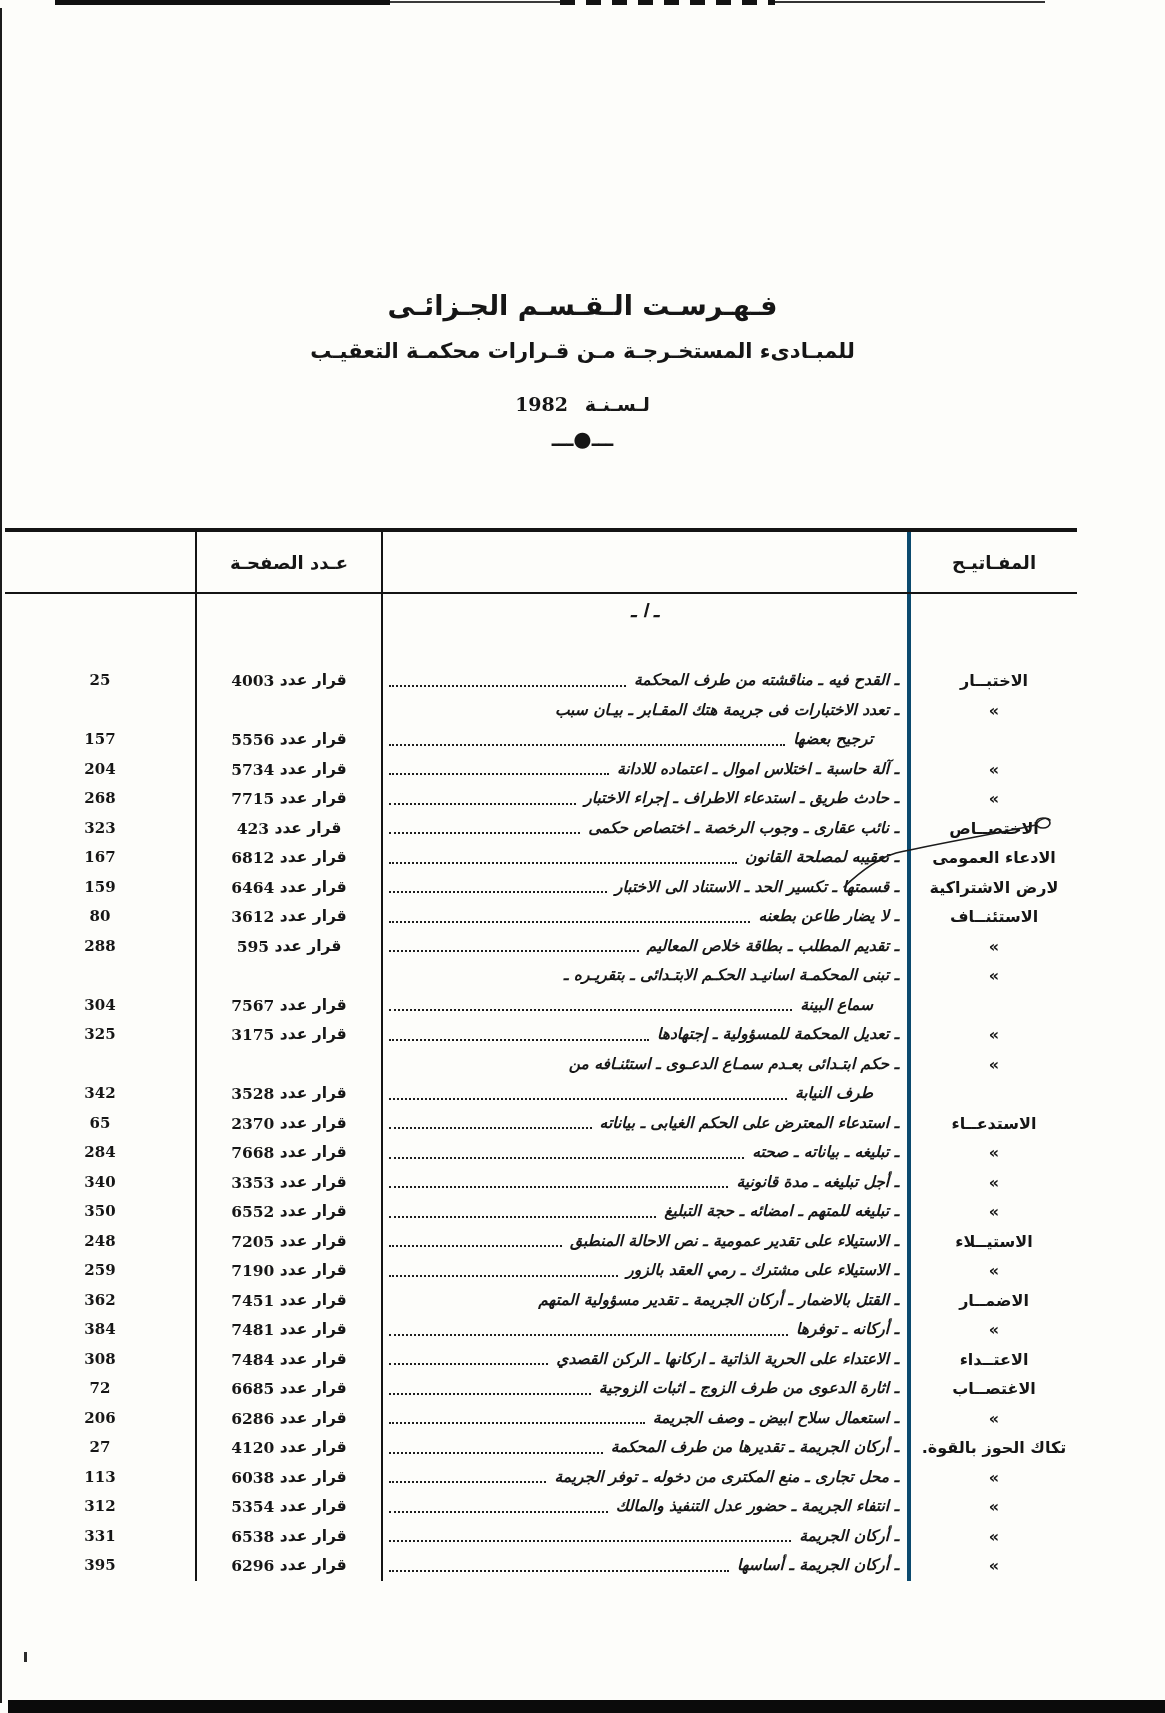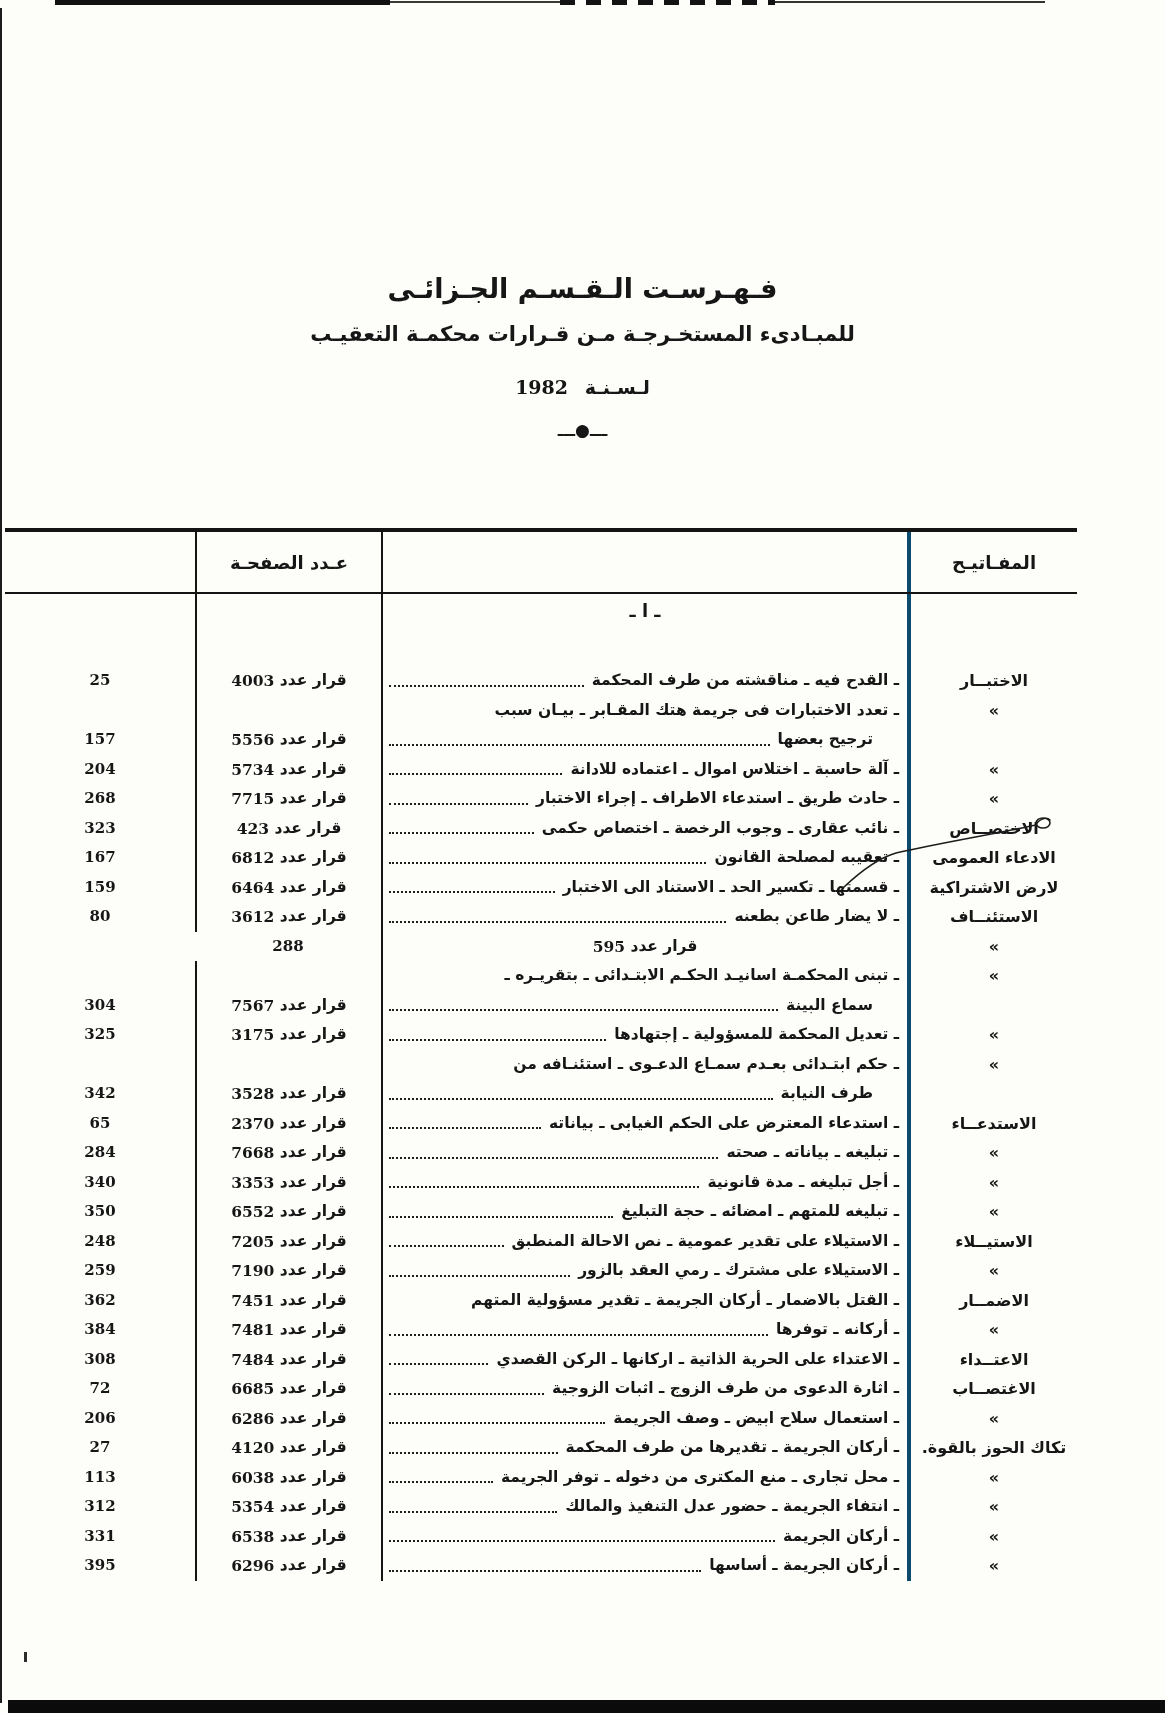--- a/index.html
+++ b/index.html
@@ -17,35 +17,35 @@
   .art{position:absolute;background:#111;}
   .art-top1{left:55px;top:0;width:335px;height:5px;}
   .art-top2{left:390px;top:1px;width:170px;height:2px;background:#3a3a3a;}
   .art-top-dashes{left:560px;top:0;width:215px;height:5px;background:repeating-linear-gradient(90deg,#131313 0 15px,transparent 15px 26px);}
   .art-top3{left:775px;top:1px;width:270px;height:2px;background:#333;}
   .art-left{left:0;top:8px;width:2px;height:1695px;background:#1c1c1c;}
   .art-bottom{left:8px;bottom:0;width:1157px;height:13px;background:#0b0b0b;}
   .art-tick{left:24px;top:1652px;width:3px;height:10px;background:#2c2c2c;}
 
   
-  .titles{position:absolute;top:273px;left:0;width:100%;text-align:center;}
+  .titles{position:absolute;top:290px;left:0;width:100%;text-align:center;}
   .title-1{font-size:27px;font-weight:bold;letter-spacing:.5px;}
   .title-2{font-size:21px;font-weight:bold;margin-top:18px;}
   .title-3{font-size:19px;font-weight:bold;margin-top:30px;}
   .title-3 .year{letter-spacing:7px;font-family:"DejaVu Serif",serif;margin-right:10px;}
-  .title-sep{margin-top:22px;font-size:17px;font-weight:bold;letter-spacing:-1px;}
+  .title-sep{margin-top:12px;font-size:21px;font-weight:bold;letter-spacing:-1px;}
 
   
   .idx-table{position:absolute;top:528px;right:88px;width:1072px;direction:rtl;}
   .grid-row{display:grid;grid-template-columns:170px minmax(0,1fr) 186px 190px;}
   .thead{border-top:4px solid #141414;border-bottom:2px solid #141414;height:60px;}
   .thead .cell{display:flex;align-items:center;justify-content:center;
     font-size:18px;font-weight:bold;}
   .cell-keys{border-left:4px solid #0c4a6e;}
-  .cell-content{border-left:2px solid #141414;}
+  .cell-content{border-left:2px solid #141414;font-style:italic;}
   .cell-page{border-left:2px solid #141414;}
   .section-row{height:72px;}
   .section-heading{display:flex;justify-content:center;align-items:flex-start;
     padding-top:6px;font-size:18px;font-weight:bold;}
   .trow .cell{min-height:29.5px;}
   .trow .cell-keys{display:flex;justify-content:center;align-items:flex-start;
     font-size:16px;font-weight:bold;line-height:29.5px;white-space:nowrap;overflow:hidden;}
   .trow .cell-content{display:flex;flex-direction:column;justify-content:flex-start;padding:0 8px 0 4px;}
   .cline{display:flex;align-items:flex-end;}
   .cline.indent2{padding-right:26px;}
@@ -217,20 +217,27 @@
 
       </div>
       <div class="cell cell-page">
         <span class="plabel">قرار عدد</span>&nbsp;<span class="num">3612</span>
       </div>
       <div class="cell cell-decision">80</div>
     </div>
 
     <div class="grid-row trow">
       <div class="cell cell-keys ditto">»</div>
+      <div class="cell cell-content">
+        <div class="cline line1">
+          <span class="ctext">ـ تقديم المطلب ـ بطاقة خلاص المعاليم</span>
+          <span class="leader"></span>
+        </div>
+
+      </div>
       <div class="cell cell-page">
         <span class="plabel">قرار عدد</span>&nbsp;<span class="num">595</span>
       </div>
       <div class="cell cell-decision">288</div>
     </div>
 
     <div class="grid-row trow">
       <div class="cell cell-keys ditto">»</div>
       <div class="cell cell-content">
         <div class="cline line1">

